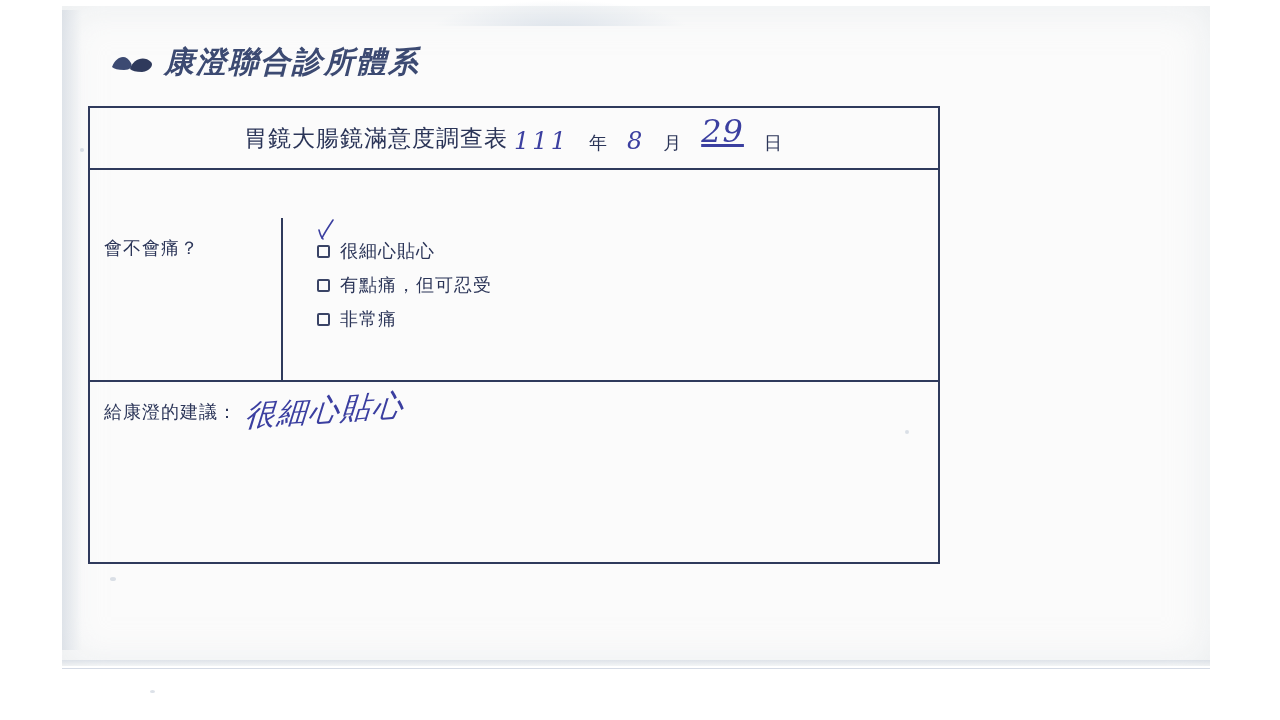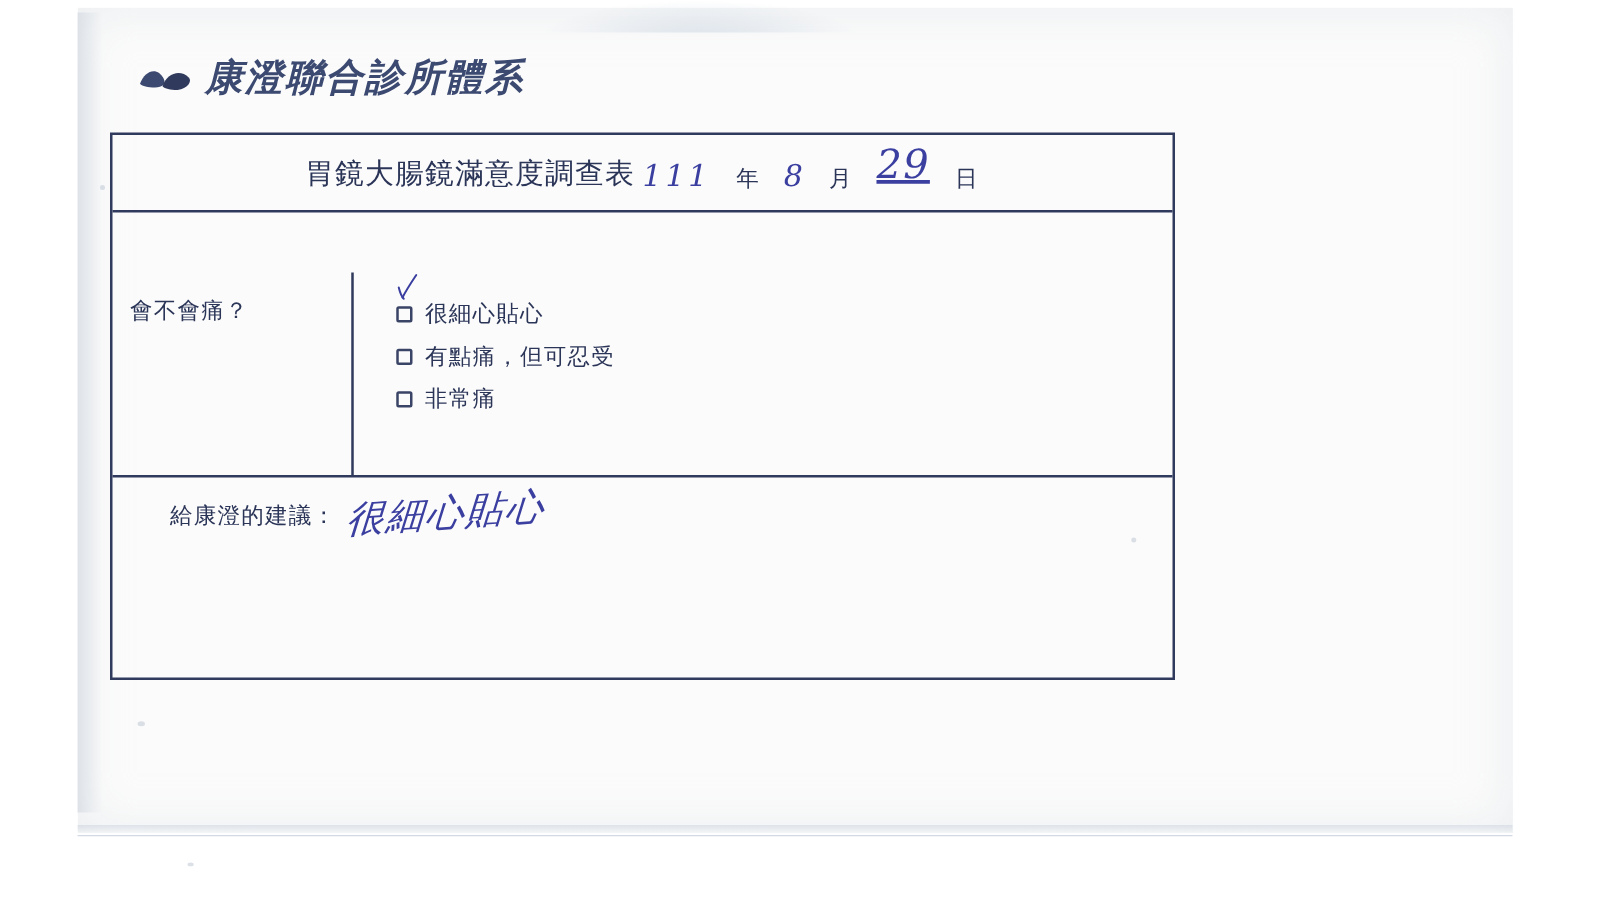--- a/index.html
+++ b/index.html
@@ -178,21 +178,21 @@
   }
   .tick {
     position: absolute;
     left: -3px;
     top: -17px;
     width: 26px;
     height: 26px;
     pointer-events: none;
   }
 
-  .comment-row { height: 160px; padding-left: 32px; }
+  .comment-row { height: 180px; }
   .comment-cell {
     flex: 1;
     padding: 14px 0 0 14px;
     display: flex;
     align-items: flex-start;
     box-sizing: border-box;
   }
   .comment-label {
     font-size: 18px;
     color: #2b3558;

